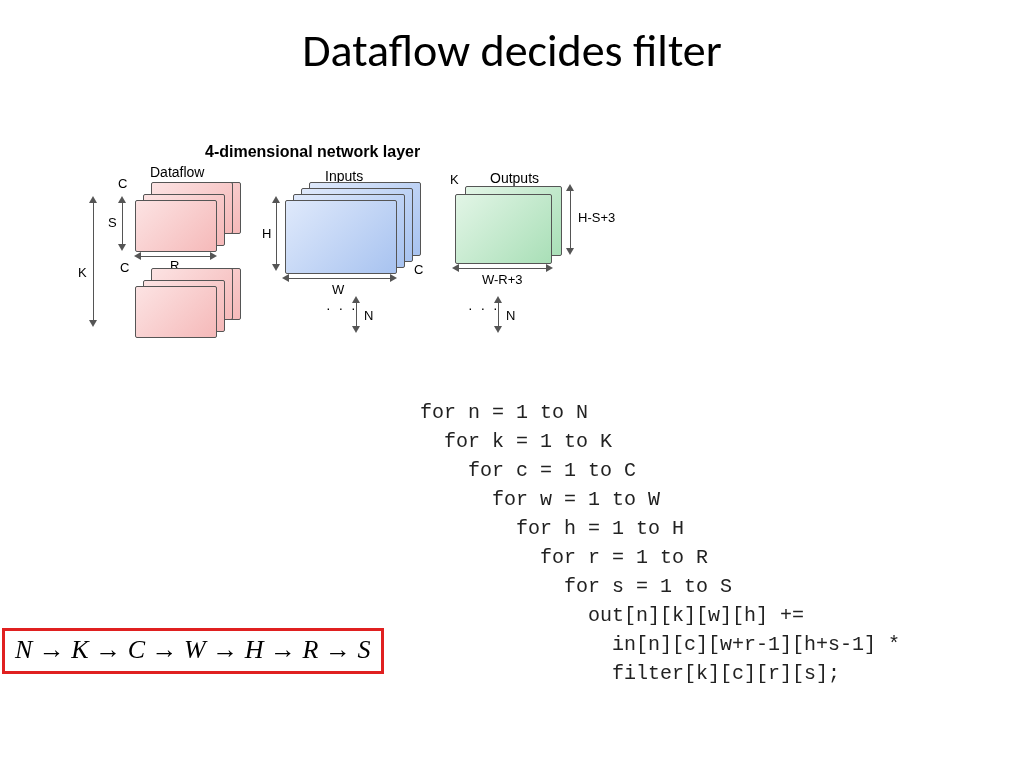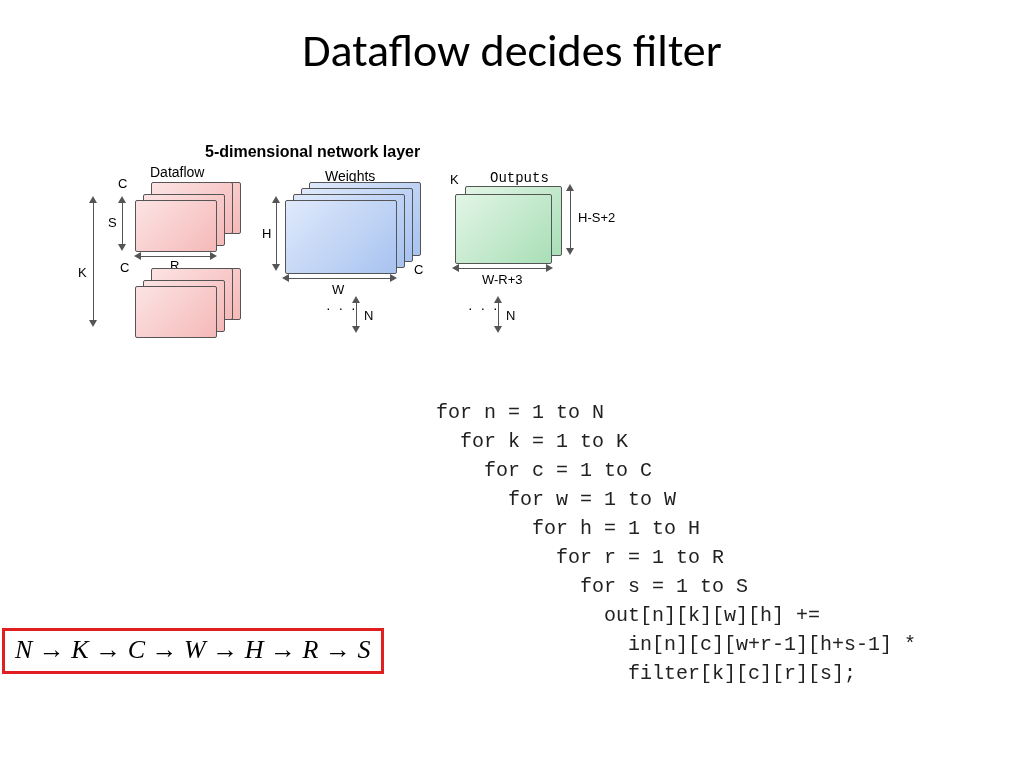--- a/index.html
+++ b/index.html
@@ -64,21 +64,21 @@
   }
   .ah-left  { border-top:4px solid transparent; border-bottom:4px solid transparent; border-right:7px solid #555; }
   .ah-right { border-top:4px solid transparent; border-bottom:4px solid transparent; border-left:7px solid #555; }
   .ah-up    { border-left:4px solid transparent; border-right:4px solid transparent; border-bottom:7px solid #555; }
   .ah-down  { border-left:4px solid transparent; border-right:4px solid transparent; border-top:7px solid #555; }
 
   
   .code {
     position: absolute;
     top: 398px;
-    left: 436px;
+    left: 420px;
     font-family: Consolas, "Courier New", monospace;
     font-size: 20px;
     line-height: 1.45;
     white-space: pre;
     color: #222;
   }
   
   .order-box {
     position: absolute;
     top: 628px;
@@ -93,21 +93,21 @@
   .order-box .arr {
     display: inline-block;
     padding: 0 6px;
   }
 </style>
 </head>
 <body>
 
 <div class="title">Dataflow decides filter</div>
 
-<div class="diagram-caption">5-dimensional network layer</div>
+<div class="diagram-caption">4-dimensional network layer</div>
 
 <div class="diagram">
 
   <div class="lbl" style="top:4px; left:60px; font-size:14px;">Dataflow</div>
   <div class="stack" style="top:22px; left:45px; width:110px; height:70px;">
     <div class="card pink" style="top:0; left:24px; width:80px; height:50px;"></div>
     <div class="card pink" style="top:6; left:16px; width:80px; height:50px;"></div>
     <div class="card pink" style="top:12px; left:8px; width:80px; height:50px;"></div>
     <div class="card pink" style="top:18px; left:0; width:80px; height:50px;"></div>
   </div>
@@ -130,21 +130,21 @@
   <div class="lbl" style="top:98px; left:80px;">R</div>
 
   <div class="lbl" style="top:100px; left:30px;">C</div>
   <div class="stack" style="top:108px; left:45px; width:110px; height:70px;">
     <div class="card pink" style="top:0; left:24px; width:80px; height:50px;"></div>
     <div class="card pink" style="top:6; left:16px; width:80px; height:50px;"></div>
     <div class="card pink" style="top:12px; left:8px; width:80px; height:50px;"></div>
     <div class="card pink" style="top:18px; left:0; width:80px; height:50px;"></div>
   </div>
 
-  <div class="lbl" style="top:8px; left:235px; font-size:14px;">Weights</div>
+  <div class="lbl" style="top:8px; left:235px; font-size:14px;">Inputs</div>
   <div class="stack" style="top:22px; left:195px; width:150px; height:95px;">
     <div class="card blue" style="top:0; left:24px; width:110px; height:72px;"></div>
     <div class="card blue" style="top:6px; left:16px; width:110px; height:72px;"></div>
     <div class="card blue" style="top:12px; left:8px; width:110px; height:72px;"></div>
     <div class="card blue" style="top:18px; left:0; width:110px; height:72px;"></div>
   </div>
 
   <div class="arrow-line" style="top:42px; left:186px; width:1px; height:64px;"></div>
   <div class="arrowhead ah-up" style="top:36px; left:182px;"></div>
   <div class="arrowhead ah-down" style="top:104px; left:182px;"></div>
@@ -156,32 +156,32 @@
   <div class="lbl" style="top:122px; left:242px;">W</div>
 
   <div class="lbl" style="top:102px; left:324px;">C</div>
 
   <div class="lbl" style="top:140px; left:236px; font-size:14px; letter-spacing:2px;">· · ·</div>
   <div class="arrow-line" style="top:142px; left:266px; width:1px; height:26px;"></div>
   <div class="arrowhead ah-up" style="top:136px; left:262px;"></div>
   <div class="arrowhead ah-down" style="top:166px; left:262px;"></div>
   <div class="lbl" style="top:148px; left:274px;">N</div>
 
-  <div class="lbl" style="top:10px; left:400px; font-size:14px;font-family:Liberation Mono, monospace;">Outputs</div>
+  <div class="lbl" style="top:10px; left:400px; font-size:14px;">Outputs</div>
   <div class="stack" style="top:26px; left:365px; width:130px; height:85px;">
     <div class="card green" style="top:0; left:10px; width:95px; height:68px;"></div>
     <div class="card green" style="top:8px; left:0; width:95px; height:68px;"></div>
   </div>
 
   <div class="lbl" style="top:12px; left:360px;">K</div>
 
   <div class="arrow-line" style="top:30px; left:480px; width:1px; height:60px;"></div>
   <div class="arrowhead ah-up" style="top:24px; left:476px;"></div>
   <div class="arrowhead ah-down" style="top:88px; left:476px;"></div>
-  <div class="lbl" style="top:50px; left:488px;">H-S+2</div>
+  <div class="lbl" style="top:50px; left:488px;">H-S+3</div>
 
   <div class="arrow-line" style="top:108px; left:368px; width:90px; height:1px;"></div>
   <div class="arrowhead ah-left" style="top:104px; left:362px;"></div>
   <div class="arrowhead ah-right" style="top:104px; left:456px;"></div>
   <div class="lbl" style="top:112px; left:392px;">W-R+3</div>
 
   <div class="lbl" style="top:140px; left:378px; font-size:14px; letter-spacing:2px;">· · ·</div>
   <div class="arrow-line" style="top:142px; left:408px; width:1px; height:26px;"></div>
   <div class="arrowhead ah-up" style="top:136px; left:404px;"></div>
   <div class="arrowhead ah-down" style="top:166px; left:404px;"></div>

